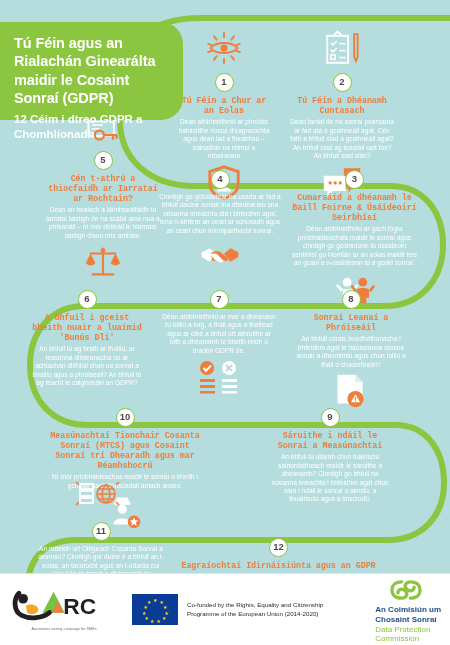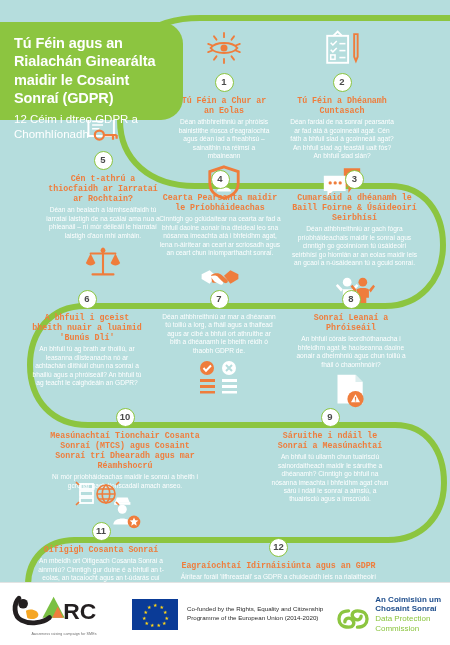--- a/index.html
+++ b/index.html
@@ -40,20 +40,21 @@
     letter-spacing: -0.1px;
   }
   #header-subtitle {
     position: absolute;
     left: 14px; top: 112px;
     width: 175px;
     color: #ffffff;
     font-size: 11.5px;
     line-height: 1.3;
     z-index: 6;
+    font-weight: bold;
   }
   
   .step {
     position: absolute;
     z-index: 5;
     text-align: center;
   }
   .step-num {
     width: 19px; height: 19px;
     border-radius: 50%;
@@ -84,21 +85,21 @@
     margin: 4px auto 0 auto;
     width: 40px; height: 36px;
   }
   .step-icon.above {
     margin: 0 auto 3px auto;
   }
   
   #footer {
     position: absolute;
     left: 0; bottom: 0;
-    width: 450px; height: 63px;
+    width: 450px; height: 72px;
     background: #ffffff;
     border-top: 1px solid #e3e3e3;
     display: flex;
     align-items: center;
     z-index: 8;
   }
   #logo-arc { width: 112px; margin-left: 8px; text-align: center; }
   #arc-tagline {
     font-size: 3.6px; color: #6d6d6d; margin-top: 1px; letter-spacing: 0.1px;
   }
@@ -106,21 +107,21 @@
   #eu-flag {
     width: 46px; height: 31px; background: #0a3b97;
     position: relative; flex: none;
   }
   #eu-flag .star {
     position: absolute; color: #ffd617; font-size: 5px; line-height: 5px;
   }
   #eu-text {
     margin-left: 9px; font-size: 6.2px; color: #2b2b2b; line-height: 1.45;
   }
-  #logo-dpc { display: flex; align-items: flex-end; margin-left: auto; margin-right: 9px; }
+  #logo-dpc { display: flex; align-items: center; margin-left: auto; margin-right: 9px; flex-direction: column; }
   #dpc-text { margin-left: 5px; font-size: 8px; line-height: 1.22; }
   .dpc-green { color: #8cc540; }
   .dpc-blue  { color: #1f4e8c; font-weight: bold; }
 </style>
 </head>
 <body>
 
 <div id="infographic">
 
   <svg id="path-svg" viewBox="0 0 450 600">
@@ -211,21 +212,20 @@
         <circle cx="32" cy="8" r="5"></circle>
         <path d="M25 17 C25 14 39 14 39 17 L39 26 h-3 v6 h-8 v-6 h-3 Z"></path>
         <path d="M25 17 L20 11 l-2 2 l5 7 Z"></path>
           <path d="M39 17 L44 11 l2 2 l-5 7 Z"></path>
       </g>
     </svg>
   </div>
 
   <div class="step" style="left:155px; top:170px; width:130px;">
     <div class="step-num">4</div>
-    <div class="step-title">Cearta Pearsanta maidir le Príobháideachas</div>
     <div class="step-body">Cinntigh go gclúdaítear na cearta ar fad a bhfuil daoine aonair ina dteideal leo sna nósanna imeachta atá i bhfeidhm agat, lena n-áirítear an ceart ar scriosadh agus an ceart chun iniomparthacht sonraí.</div>
     <svg class="step-icon" viewBox="0 0 50 32">
       <path d="M2 10 L12 5 L20 12 L12 22 L2 16 Z" fill="#ffffff"></path>
       <path d="M48 10 L38 5 L30 12 L38 22 L48 16 Z" fill="#ef7d3c"></path>
       <path d="M14 11 C18 8 24 8 27 11 L34 17 C36 19 34 22 31 21 L24 17
                C22 20 19 22 15 20 Z" fill="#ef7d3c"></path>
       <path d="M13 13 C16 11 21 11 23 14 L28 19 C30 21 28 24 25 23 L18 19 Z" fill="#ffffff"></path>
     </svg>
   </div>
 
@@ -326,21 +326,20 @@
     <g stroke="#ef7d3c" stroke-width="1.6" fill="none">
       <circle cx="31" cy="18" r="9"></circle>
       <path d="M31 9 C26 13 26 23 31 27 C36 23 36 13 31 9 Z"></path>
       <path d="M22 18 h18 M23.5 13 h15 M23.5 23 h15"></path>
       <path d="M1 6 l3 3 M1 29 l3-3 M44 6 l-3 3 M44 29 l-3-3"></path>
     </g>
   </svg>
 
   <div class="step" style="left:35px; top:522px; width:132px;">
     <div class="step-num">11</div>
-    <div class="step-title">Oifigigh Cosanta Sonraí</div>
     <div class="step-body">An mbeidh ort Oifigeach Cosanta Sonraí a ainmniú? Cinntigh gur duine é a bhfuil an t-eolas, an tacaíocht agus an t-údarás cuí aige leis an bpost a dhéanamh go héifeachtach.</div>
   </div>
 
   <div class="step" style="left:176px; top:522px; width:205px;margin-top:16px;">
     <div class="step-num">12</div>
     <div class="step-title">Eagraíochtaí Idirnáisiúnta agus an GDPR</div>
     <div class="step-body">Áirítear foráil 'ilfhreastail' sa GDPR a chuideoidh leis na rialaitheoirí sonraí sin a bhfuil a gcuideachtaí i mbun feidhme laistigh de go leor ballstát. Déan an áit san AE ina bhfuil do Phríomh-Cheannáras lonnaithe a shainaithint d'fhonn do Phríomhúdarás Maoirseachta a shainaithint.</div>
   </div>
 
   <div id="footer">

